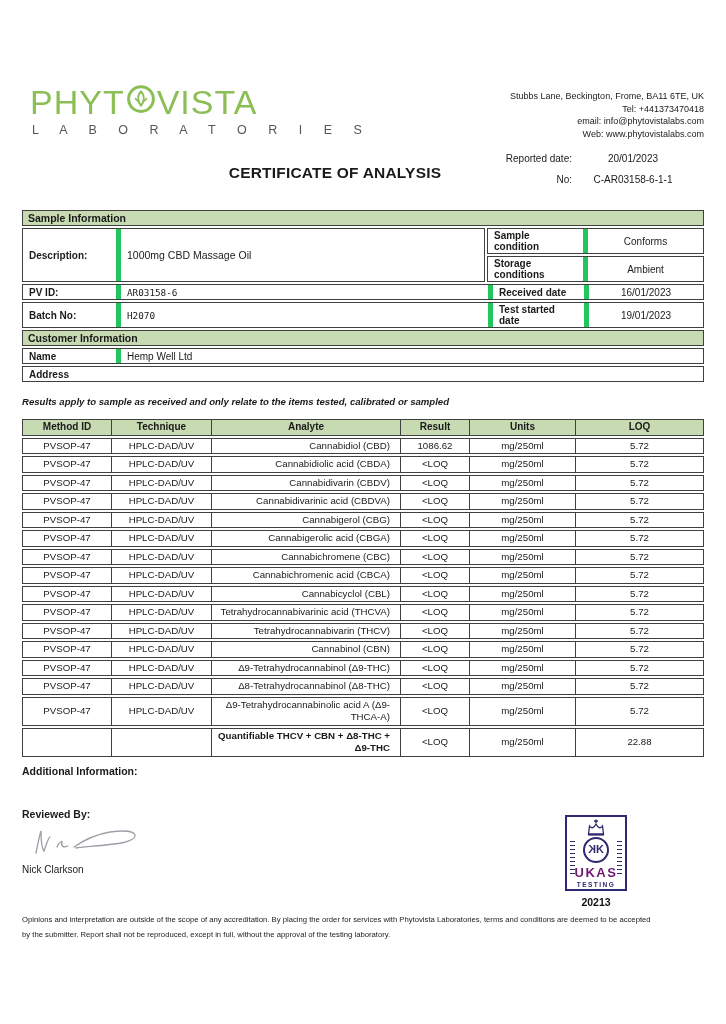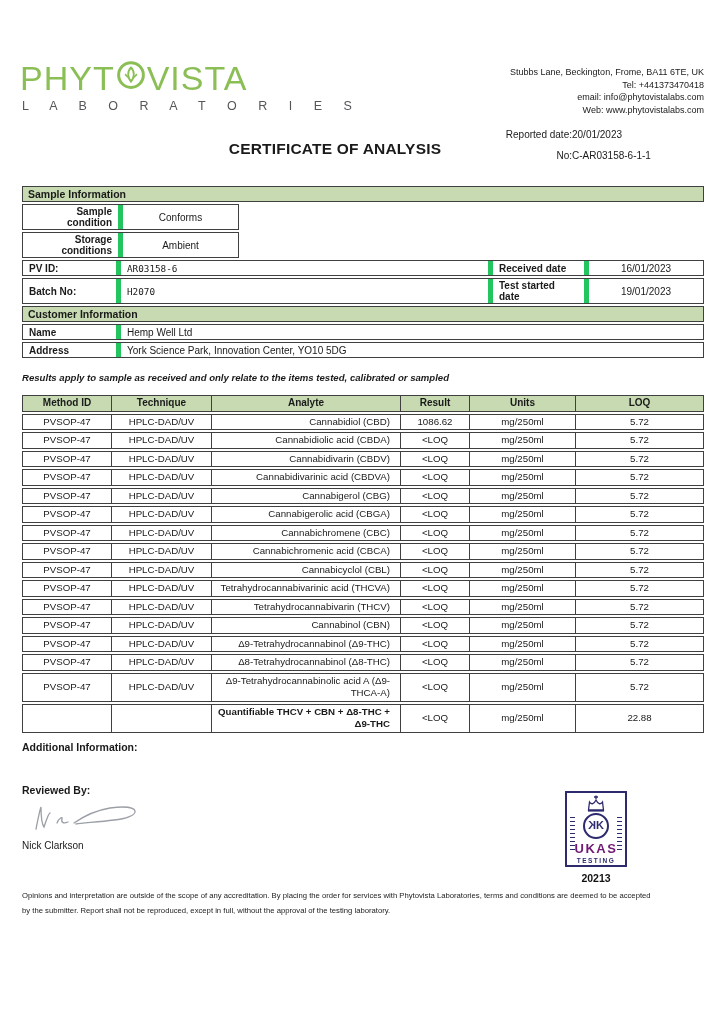--- a/index.html
+++ b/index.html
@@ -3,52 +3,52 @@
 <meta charset="utf-8">
 <style>
   * { box-sizing: border-box; margin: 0; padding: 0; }
   html,body { background:#e8e8e8; }
   .page {
     width: 726px; height: 1024px; margin: 0 auto; background: #ffffff;
     font-family: "Liberation Sans", sans-serif; color: #1a1a1a; position: relative;
     overflow: hidden;
   }
   
-  .header-row { display:flex; justify-content:space-between; align-items:flex-start; padding: 60px 22px 0 20px; }
+  .header-row { display:flex; justify-content:space-between; align-items:flex-start; padding: 84px 22px 0 20px; margin-left: 10px; }
   .logo-main { font-size: 34px; letter-spacing: 1px; color:#8bbf56; font-weight: 400; line-height: 36px; display:flex; align-items:center; }
   .leaf-o { display:inline-block; margin: 0 1px; }
   .logo-sub { font-size: 12.5px; letter-spacing: 9px; color:#55565a; margin-top: 3px; padding-left:2px; }
   .contact { text-align: right; font-size: 9px; line-height: 12.5px; color:#1a1a1a; padding-top: 6px; }
   
   .title-area { position: relative; margin: 6px 22px 0 22px; height: 58px; }
   .doc-title { text-align: center; padding-top: 18px; padding-right: 56px; font-size: 15.5px; font-weight: bold; letter-spacing: 0.2px; }
   .report-meta { position: absolute; right: 10px; top: 2px; width: 250px; font-size: 10px; }
   .meta-row { display: flex; height: 21px; align-items: center; }
   .meta-label { width: 128px; text-align: right; }
-  .meta-value { flex: 1; text-align: left; }
+  .meta-value { flex: 1; text-align: center; }
   
   .tbl { margin: 0 22px; }
   .sec-header { border: 1px solid #404040; background: #c7dab2; font-weight: bold; font-size: 10.5px; padding: 1px 5px; margin-bottom: 2px; }
   .brow { display: flex; border: 1px solid #404040; margin-bottom: 2px; min-height: 16px; align-items: stretch; font-size: 10px; background:#fff; }
   .bcell { padding: 1px 6px; display: flex; align-items: center; }
   .bcell + .bcell { border-left: 5px solid #22c55e; }
   .bold { font-weight: bold; }
   .mono { font-family: "DejaVu Sans Mono", monospace; font-size: 9.3px; }
   .ctr { justify-content: center; text-align: center; }
   .sl { width: 93px; flex: none; }
   .sv { flex: 1; }
   .srl { width: 96px; flex: none; }
   .srv { width: 119px; flex: none; }
   
   .desc-wrap { display: flex; gap: 2px; margin-bottom: 2px; }
   .desc-left { flex: 1; display: flex; border: 1px solid #404040; min-height: 32px; font-size: 10px; }
   .desc-left .dv { font-size: 10.5px; }
   .right-stack { width: 217px; flex: none; display: flex; flex-direction: column; gap: 2px; }
   .right-stack .brow { margin-bottom: 0; min-height: 15px; }
-  .right-stack .srl { width: 95px; text-align: right; }
+  .right-stack .srl { width: 95px; }
   .right-stack .srv { flex: 1; width: auto; }
   
   .note { margin: 14px 22px 0 22px; font-size: 9.6px; font-style: italic; font-weight: bold; }
   
   .results { margin: 12px 22px 0 22px; }
   .rrow { display: flex; border: 1px solid #404040; margin-bottom: 2px; align-items: stretch; font-size: 9.7px; background:#fff; }
   .rrow.rhead { background: #c7dab2; font-weight: bold; font-size: 10px; }
   .rc { padding: 1px 6px; line-height: 12.5px; display: flex; align-items: center; justify-content: center; text-align: center; }
   .rc + .rc { border-left: 1px solid #404040; }
   .rc1 { width: 88px; flex: none; }
@@ -118,20 +118,24 @@
         <span class="meta-label">No:</span>
         <span class="meta-value">C-AR03158-6-1-1</span>
       </div>
     </div>
   </div>
 
   <div class="tbl" style="margin-top:6px;">
     <div class="sec-header">Sample Information</div>
 
     <div class="desc-wrap">
+      <div class="desc-left">
+        <div class="bcell sl bold">Description:</div>
+        <div class="bcell sv dv">1000mg CBD Massage Oil</div>
+      </div>
       <div class="right-stack">
         <div class="brow">
           <div class="bcell srl bold">Sample condition</div>
           <div class="bcell srv ctr">Conforms</div>
         </div>
         <div class="brow">
           <div class="bcell srl bold">Storage conditions</div>
           <div class="bcell srv ctr">Ambient</div>
         </div>
       </div>
@@ -153,21 +157,20 @@
   </div>
 
   <div class="tbl">
     <div class="sec-header">Customer Information</div>
     <div class="brow">
       <div class="bcell sl bold">Name</div>
       <div class="bcell sv">Hemp Well Ltd</div>
     </div>
     <div class="brow">
       <div class="bcell sl bold">Address</div>
-      <div class="bcell sv">York Science Park, Innovation Center, YO10 5DG</div>
     </div>
   </div>
 
   <div class="note">Results apply to sample as received and only relate to the items tested, calibrated or sampled</div>
 
   <div class="results">
     <div class="rrow rhead">
       <div class="rc rc1">Method ID</div>
       <div class="rc rc2">Technique</div>
       <div class="rc rc3">Analyte</div>

